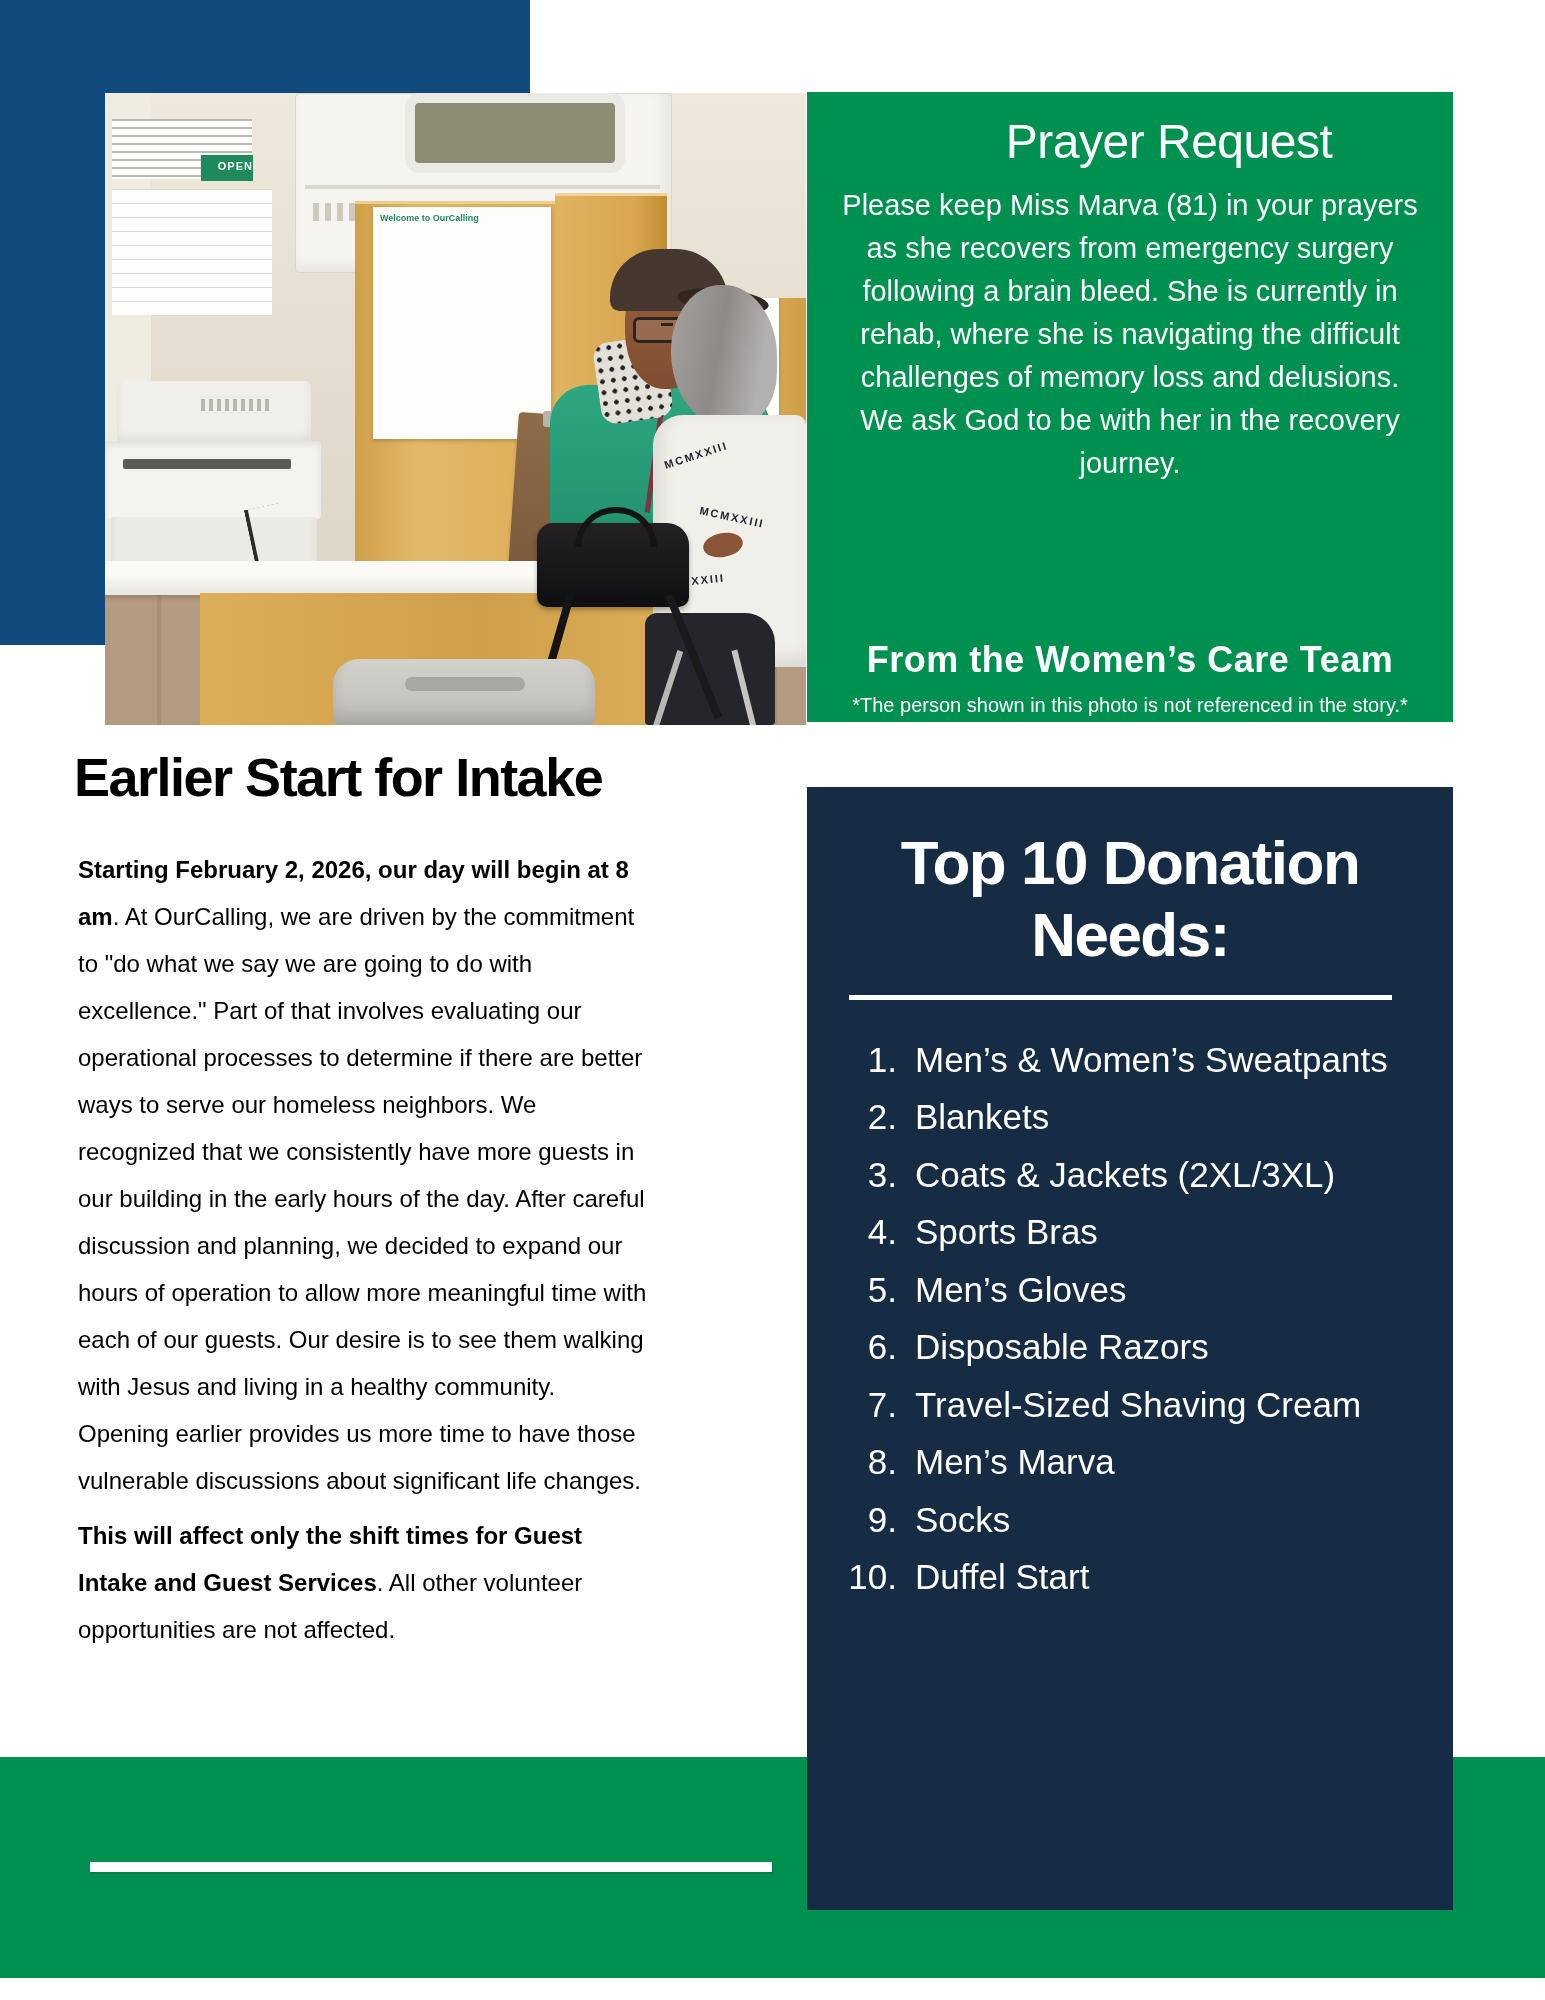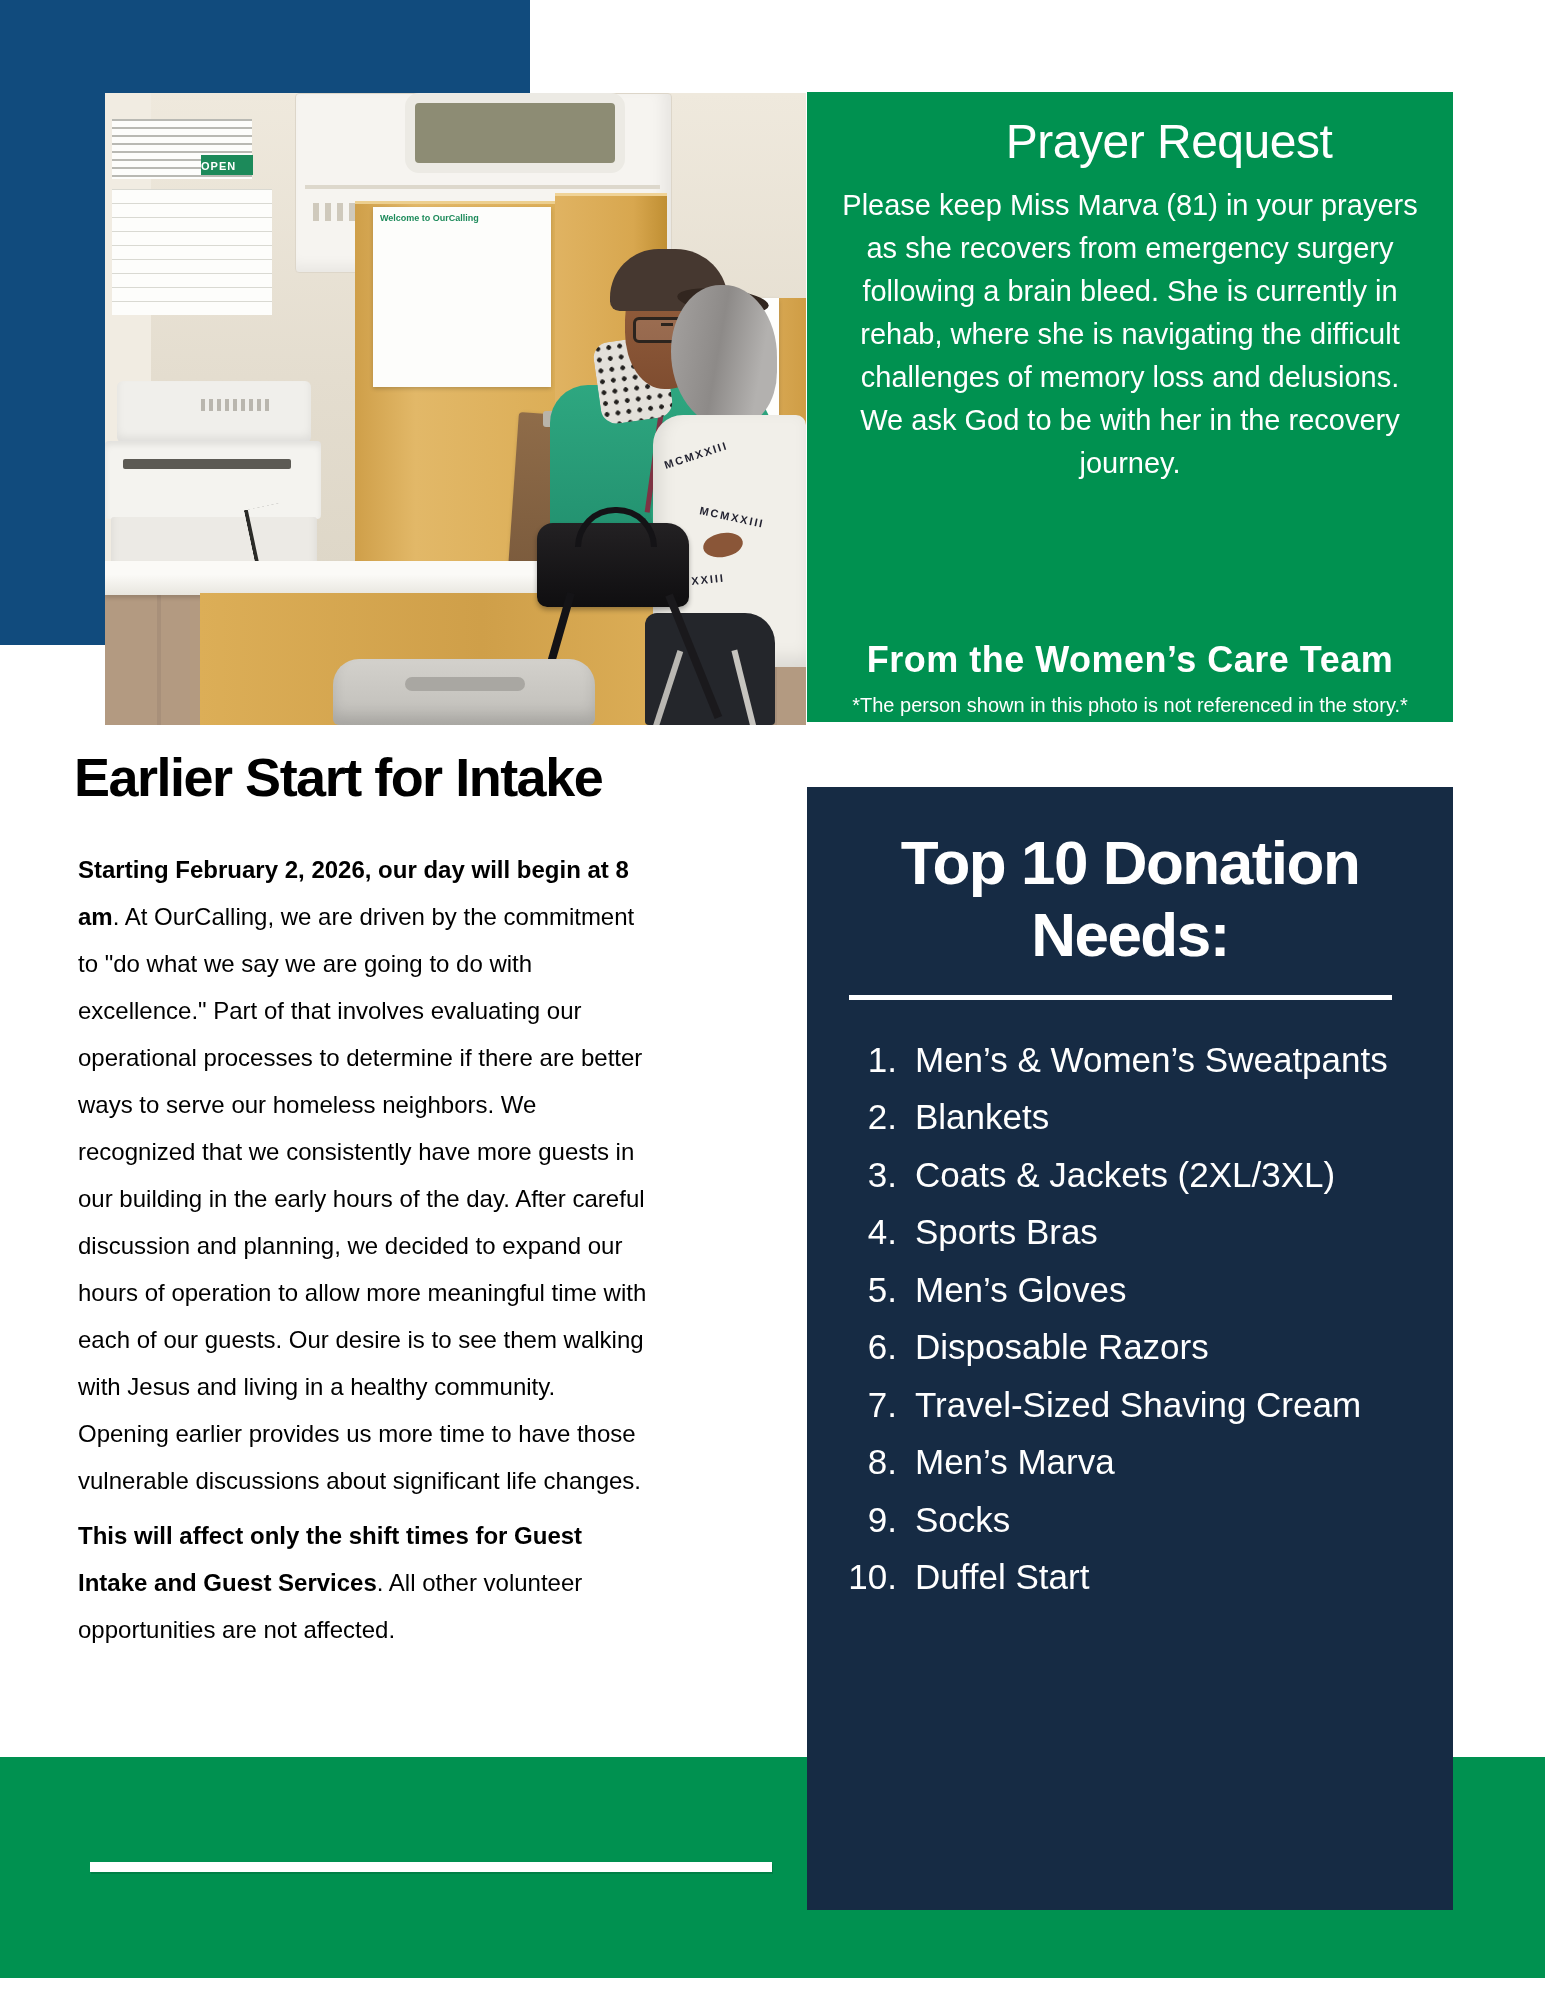--- a/index.html
+++ b/index.html
@@ -12,24 +12,24 @@
   
   .photo{left:105px;top:93px;width:701px;height:632px;z-index:2;overflow:hidden;background:linear-gradient(180deg,#efe9dd 0%,#e4ddcf 45%,#d9d2c2 100%);}
   .photo *{position:absolute;}
   .ph-wall-left{left:0;top:0;width:46px;height:500px;background:#f1ece2;}
   .ph-washer{left:190px;top:0;width:375px;height:178px;background:#f6f4f0;border:1px solid #ddd6c9;border-radius:4px;box-shadow:inset -8px -6px 14px rgba(0,0,0,.06);}
   .ph-washer-door{left:300px;top:0;width:200px;height:60px;background:#8d8c74;border:10px solid #eceae4;border-radius:14px;}
   .ph-washer-line{left:200px;top:92px;width:355px;height:4px;background:#ddd8cc;}
   .ph-washer-vent{left:208px;top:110px;width:110px;height:18px;background:repeating-linear-gradient(90deg,#cfc9bc 0 6px,#f6f4f0 6px 12px);}
   .ph-floor{left:0;top:482px;width:701px;height:150px;background:repeating-linear-gradient(90deg,#b39a81 0 52px,#a8907a 52px 56px);}
   .ph-panel-left{left:250px;top:108px;width:202px;height:395px;background:linear-gradient(90deg,#cf9f49 0%,#e2b868 30%,#dcae57 100%);box-shadow:inset 0 3px 0 #eccf8f;}
-  .ph-flyer{left:268px;top:114px;width:178px;height:180px;background:#fdfdfb;box-shadow:0 2px 4px rgba(0,0,0,.18);padding:6px 7px;box-sizing:border-box;}
+  .ph-flyer{left:268px;top:114px;width:178px;height:232px;background:#fdfdfb;box-shadow:0 2px 4px rgba(0,0,0,.18);padding:6px 7px;box-sizing:border-box;}
   .ph-flyer-title{position:static;display:block;font-size:9px;font-weight:700;color:#1c8a5a;}
   .ph-flyer-lines{left:7px;top:26px;width:140px;height:60px;background:repeating-linear-gradient(180deg,#b9b9b3 0 2px,#fdfdfb 2px 8px);}
-  .ph-open{left:96px;top:62px;width:52px;height:20px;background:#1c8a5a;color:#fff;font-size:11px;font-weight:700;text-align:left;line-height:22px;letter-spacing:1px;}
+  .ph-open{left:96px;top:62px;width:52px;height:26px;background:#1c8a5a;color:#fff;font-size:11px;font-weight:700;text-align:right;line-height:22px;letter-spacing:1px;}
   .ph-flyer-table{left:7px;top:96px;width:160px;height:126px;background:repeating-linear-gradient(180deg,#d9d9d2 0 1px,#fdfdfb 1px 14px),repeating-linear-gradient(90deg,#e3e3dc 0 1px,transparent 1px 32px);}
   .ph-clipboard{left:408px;top:322px;width:92px;height:168px;background:linear-gradient(180deg,#8f6c49,#7a5a3c);transform:rotate(4deg);border-radius:4px;box-shadow:2px 2px 5px rgba(0,0,0,.25);}
   .ph-clip{left:438px;top:318px;width:34px;height:16px;background:#b9b4aa;border-radius:3px;}
   .ph-printer-top{left:12px;top:288px;width:194px;height:62px;background:#f0efeb;border-radius:6px;box-shadow:inset 0 -6px 8px rgba(0,0,0,.07);}
   .ph-printer-vent{left:96px;top:306px;width:68px;height:12px;background:repeating-linear-gradient(90deg,#b9b6ae 0 4px,#f0efeb 4px 8px);}
   .ph-printer-mid{left:0;top:348px;width:216px;height:78px;background:#f4f3ef;border-radius:4px;box-shadow:inset 0 4px 6px rgba(0,0,0,.08);}
   .ph-printer-slot{left:18px;top:366px;width:168px;height:10px;background:#5c5a54;border-radius:2px;}
   .ph-printer-base{left:6px;top:424px;width:206px;height:60px;background:#eceae5;border-radius:3px;box-shadow:inset 0 -8px 10px rgba(0,0,0,.08);}
   .ph-cable{left:150px;top:400px;width:150px;height:120px;border:0;border-bottom:4px solid #2b2b28;border-left:4px solid #2b2b28;border-radius:0 0 0 70px;transform:rotate(-12deg);background:transparent;}
   .ph-partition{left:450px;top:100px;width:112px;height:405px;background:linear-gradient(90deg,#e0b362 0%,#d8a74f 70%,#c08f33 100%);box-shadow:inset 0 3px 0 #f0d397;}

